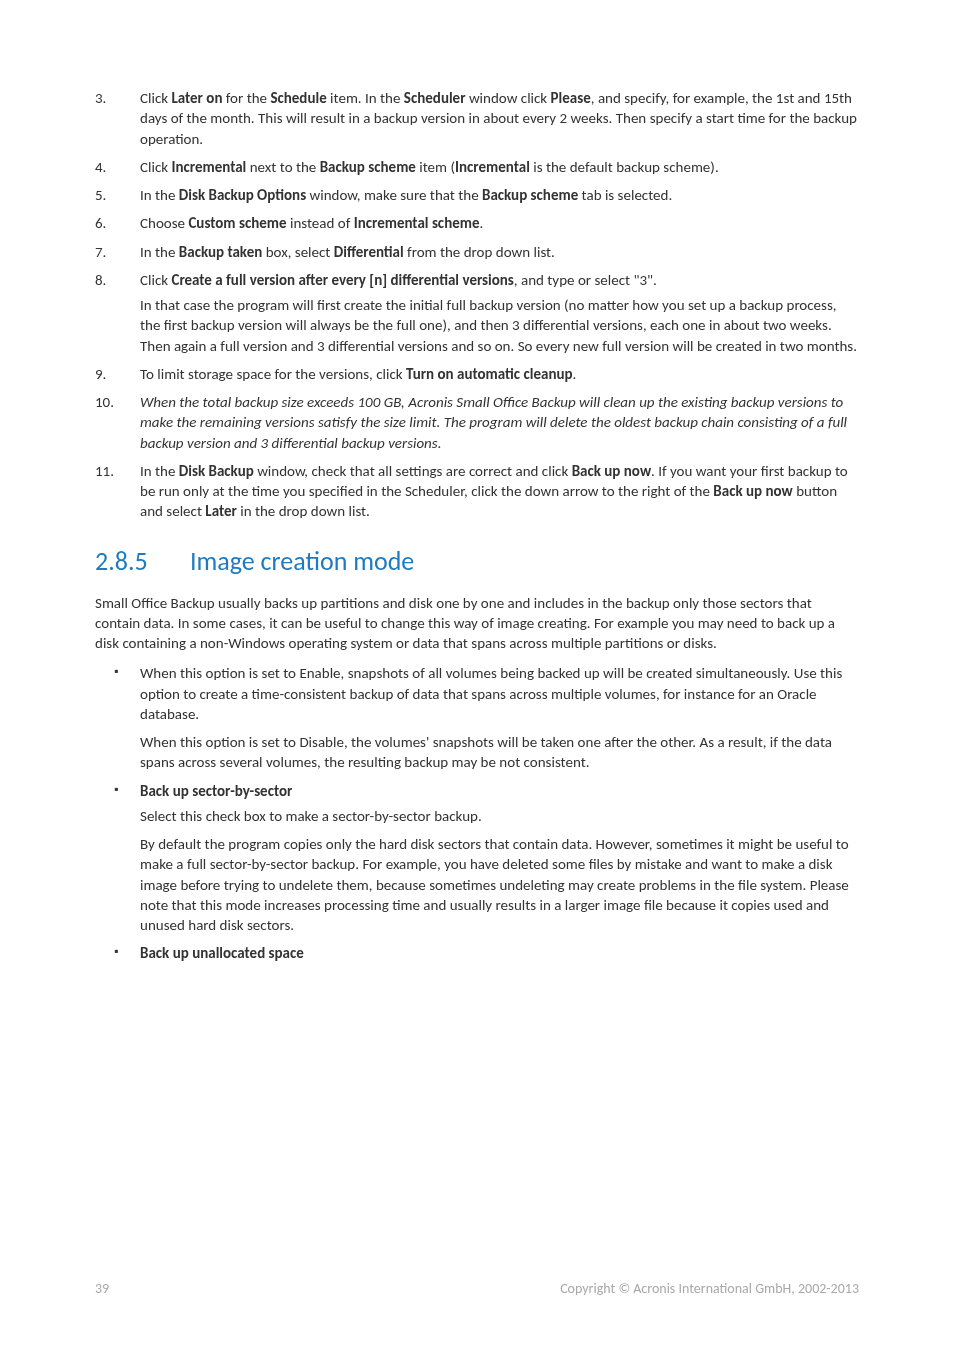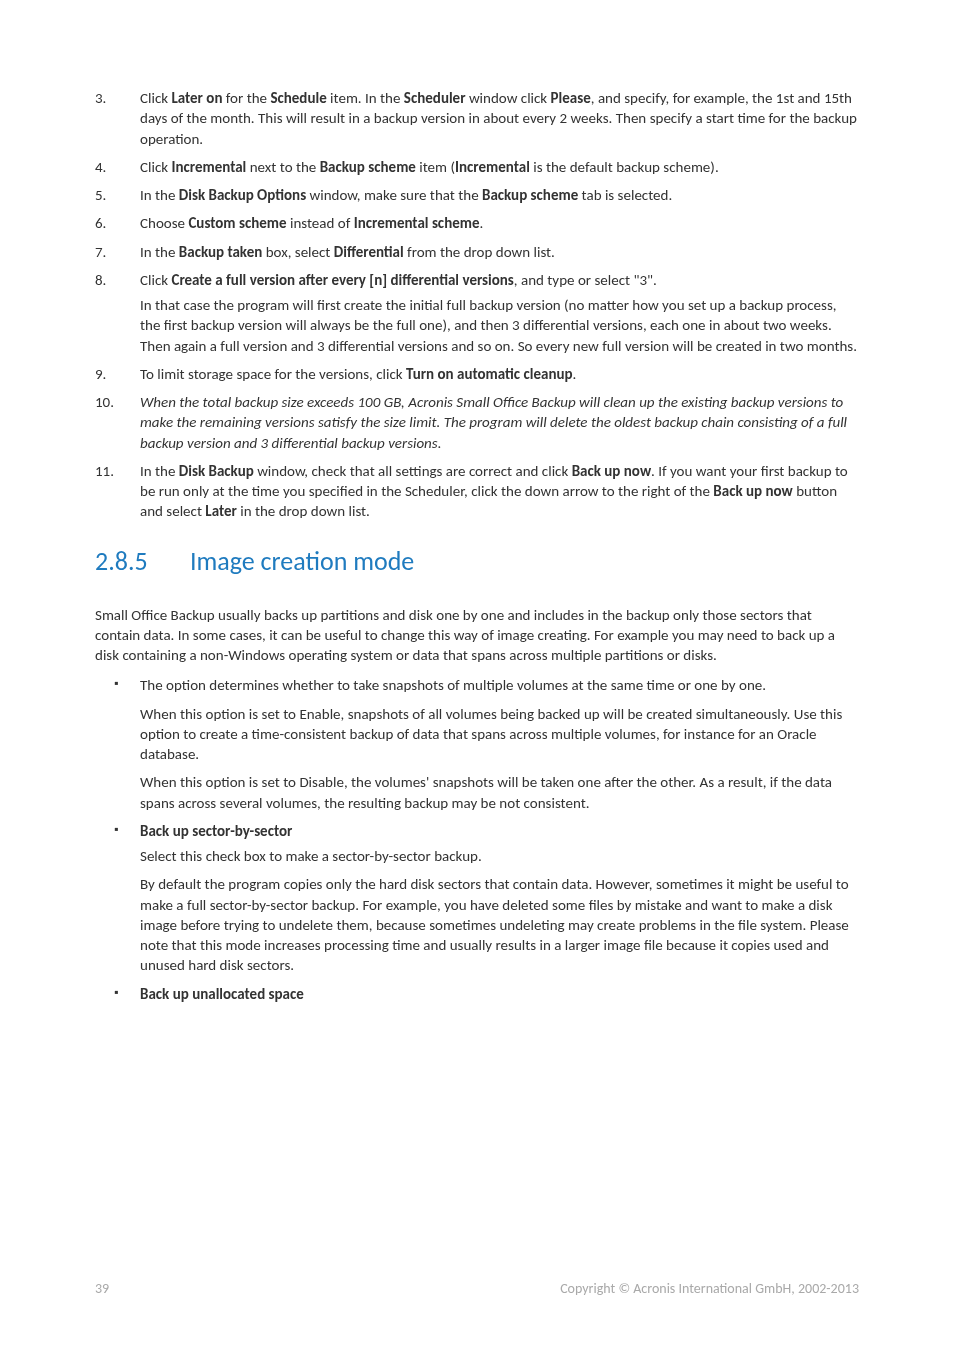--- a/index.html
+++ b/index.html
@@ -35,21 +35,21 @@
   .note {
     font-style: italic;
     margin-top: 5px;
     margin-bottom: 8px;
   }
   h2.section {
     color: #1f7bbf;
     font-weight: normal;
     font-size: 26px;
     margin-top: 22px;
-    margin-bottom: 26px;
+    margin-bottom: 14px;
   }
   h2.section .secnum {
     display: inline-block;
     min-width: 95px;
   }
   p.body {
     margin-bottom: 10px;
   }
   ul.bulleted {
     list-style: none;
@@ -131,21 +131,20 @@
 </ol>
 
 <h2 class="section">
   <span class="secnum">2.8.5</span><span>Image creation mode</span>
 </h2>
 
 <p class="body">Small Office Backup usually backs up partitions and disk one by one and includes in the backup only those sectors that contain data. In some cases, it can be useful to change this way of image creating. For example you may need to back up a disk containing a non-Windows operating system or data that spans across multiple partitions or disks.</p>
 
 <ul class="bulleted">
   <li>
-    <div class="bullet-para">The option determines whether to take snapshots of multiple volumes at the same time or one by one.</div>
     <div class="bullet-para">When this option is set to Enable, snapshots of all volumes being backed up will be created simultaneously. Use this option to create a time-consistent backup of data that spans across multiple volumes, for instance for an Oracle database.</div>
     <div class="bullet-para">When this option is set to Disable, the volumes' snapshots will be taken one after the other. As a result, if the data spans across several volumes, the resulting backup may be not consistent.</div>
   </li>
   <li>
     <div class="bullet-title">Back up sector-by-sector</div>
     <div class="bullet-para">Select this check box to make a sector-by-sector backup.</div>
     <div class="bullet-para">By default the program copies only the hard disk sectors that contain data. However, sometimes it might be useful to make a full sector-by-sector backup. For example, you have deleted some files by mistake and want to make a disk image before trying to undelete them, because sometimes undeleting may create problems in the file system. Please note that this mode increases processing time and usually results in a larger image file because it copies used and unused hard disk sectors.</div>
   </li>
   <li>
     <div class="bullet-title">Back up unallocated space</div>

